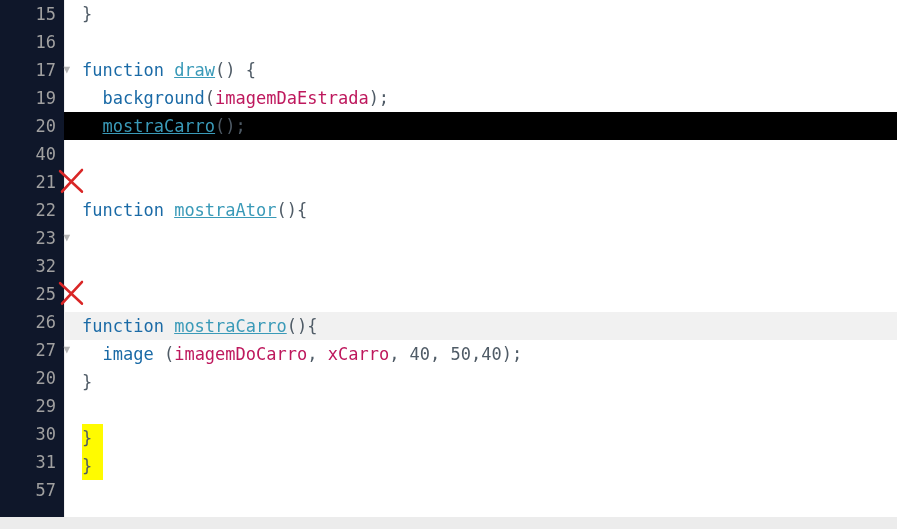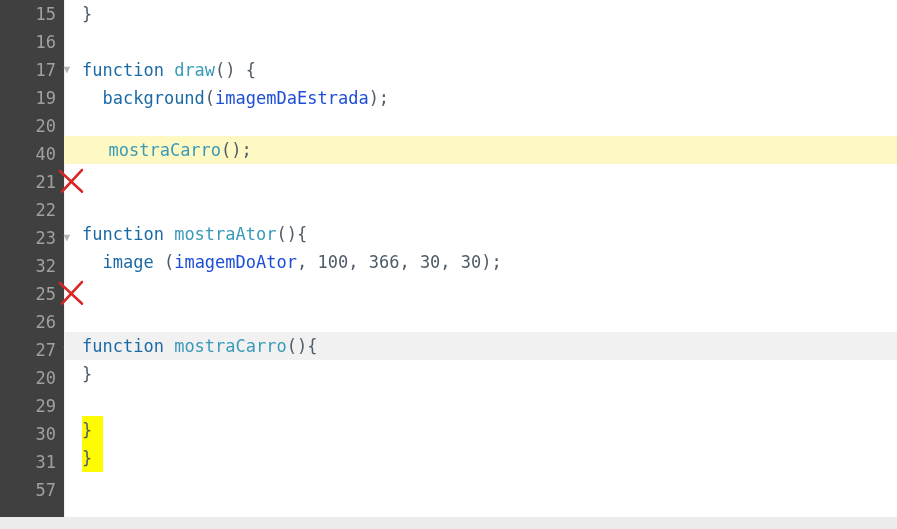--- a/index.html
+++ b/index.html
@@ -12,21 +12,21 @@
       overflow: hidden;
     }
     .editor {
       display: flex;
       width: 100%;
       height: 100%;
       position: relative;
     }
     .gutter {
       width: 64px;
-      background: #404040;
+      background: #0f172a;
       color: #a0a0a0;
       text-align: right;
       padding-right: 8px;
       user-select: none;
       flex-shrink: 0;
     }
     .gutter-line {
       height: 28px;
       line-height: 28px;
       position: relative;
@@ -43,35 +43,35 @@
       flex: 1;
       padding-left: 18px;
       position: relative;
     }
     .code-line {
       height: 28px;
       line-height: 28px;
       white-space: pre;
     }
     .highlight-pink {
-      background: #fef9c3;
+      background: #000000;
       margin-left: -18px;
-      padding-left: 24px;
+      padding-left: 18px;
       width: calc(100% + 18px);
-      margin-top: 24px;
     }
     .highlight-gray {
       background: #f1f1f1;
       margin-left: -18px;
       padding-left: 18px;
       width: calc(100% + 18px);
+      margin-top: 32px;
     }
     .kw { color: #1a6aa6; font-weight: normal; }
-    .fn { color: #3a9ab8; }
-    .fn2 { color: #1d4ed8; }
+    .fn { color: #3a9ab8; text-decoration: underline; }
+    .fn2 { color: #be185d; }
     .punct { color: #4f5b66; }
     .num { color: #4f5b66; }
     .yellow-mark {
       background: #fffb00;
       display: inline-block;
     }
     .red-x {
       position: absolute;
       color: #d92626;
       font-size: 22px;
@@ -127,24 +127,24 @@
 
   <div class="code">
     <div class="code-line"><span class="punct">}</span></div>
     <div class="code-line"></div>
     <div class="code-line"><span class="kw">function</span><span> </span><span class="fn">draw</span><span class="punct">() {</span></div>
     <div class="code-line"><span>  </span><span class="kw">background</span><span class="punct">(</span><span class="fn2">imagemDaEstrada</span><span class="punct">);</span></div>
     <div class="code-line highlight-pink"><span>  </span><span class="fn">mostraCarro</span><span class="punct">();</span></div>
     <div class="code-line"></div>
     <div class="code-line"></div>
     <div class="code-line"><span class="kw">function</span><span> </span><span class="fn">mostraAtor</span><span class="punct">(){</span></div>
-    <div class="code-line"><span>  </span><span class="kw">image</span><span class="punct"> (</span><span class="fn2">imagemDoAtor</span><span class="punct">, </span><span class="num">100</span><span class="punct">, </span><span class="num">366</span><span class="punct">, </span><span class="num">30</span><span class="punct">, </span><span class="num">30</span><span class="punct">);</span></div>
     <div class="code-line"></div>
     <div class="code-line"></div>
     <div class="code-line highlight-gray"><span class="kw">function</span><span> </span><span class="fn">mostraCarro</span><span class="punct">(){</span></div>
+    <div class="code-line"><span>  </span><span class="kw">image</span><span class="punct"> (</span><span class="fn2">imagemDoCarro</span><span class="punct">, </span><span class="fn2">xCarro</span><span class="punct">, </span><span class="num">40</span><span class="punct">, </span><span class="num">50</span><span class="punct">,</span><span class="num">40</span><span class="punct">);</span></div>
     <div class="code-line"><span class="punct">}</span></div>
     <div class="code-line"></div>
     <div class="code-line"><span class="yellow-mark"><span class="punct">}</span>&nbsp;</span></div>
     <div class="code-line"><span class="yellow-mark"><span class="punct">}</span>&nbsp;</span></div>
 
     <div class="red-x" style="left:-6px; top:170px;">
       <svg width="28" height="24" viewBox="0 0 28 24">
           <path d="M2 3 L24 20 M4 20 L24 2" stroke="#d92626" stroke-width="2.4" fill="none" stroke-linecap="round"></path>
         </svg>
     </div>

